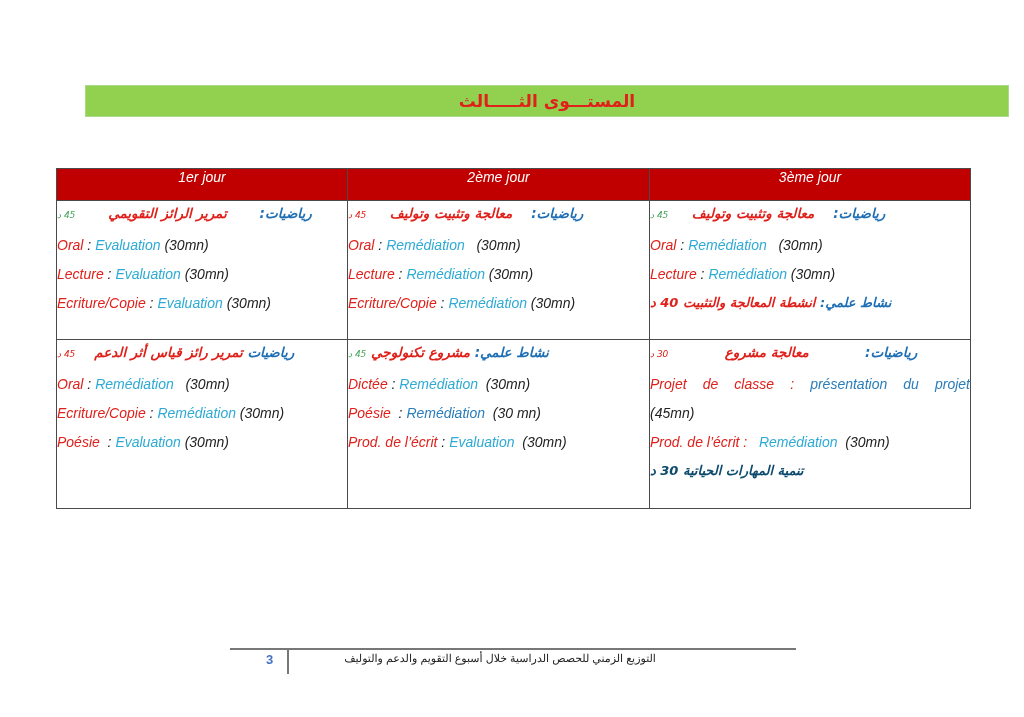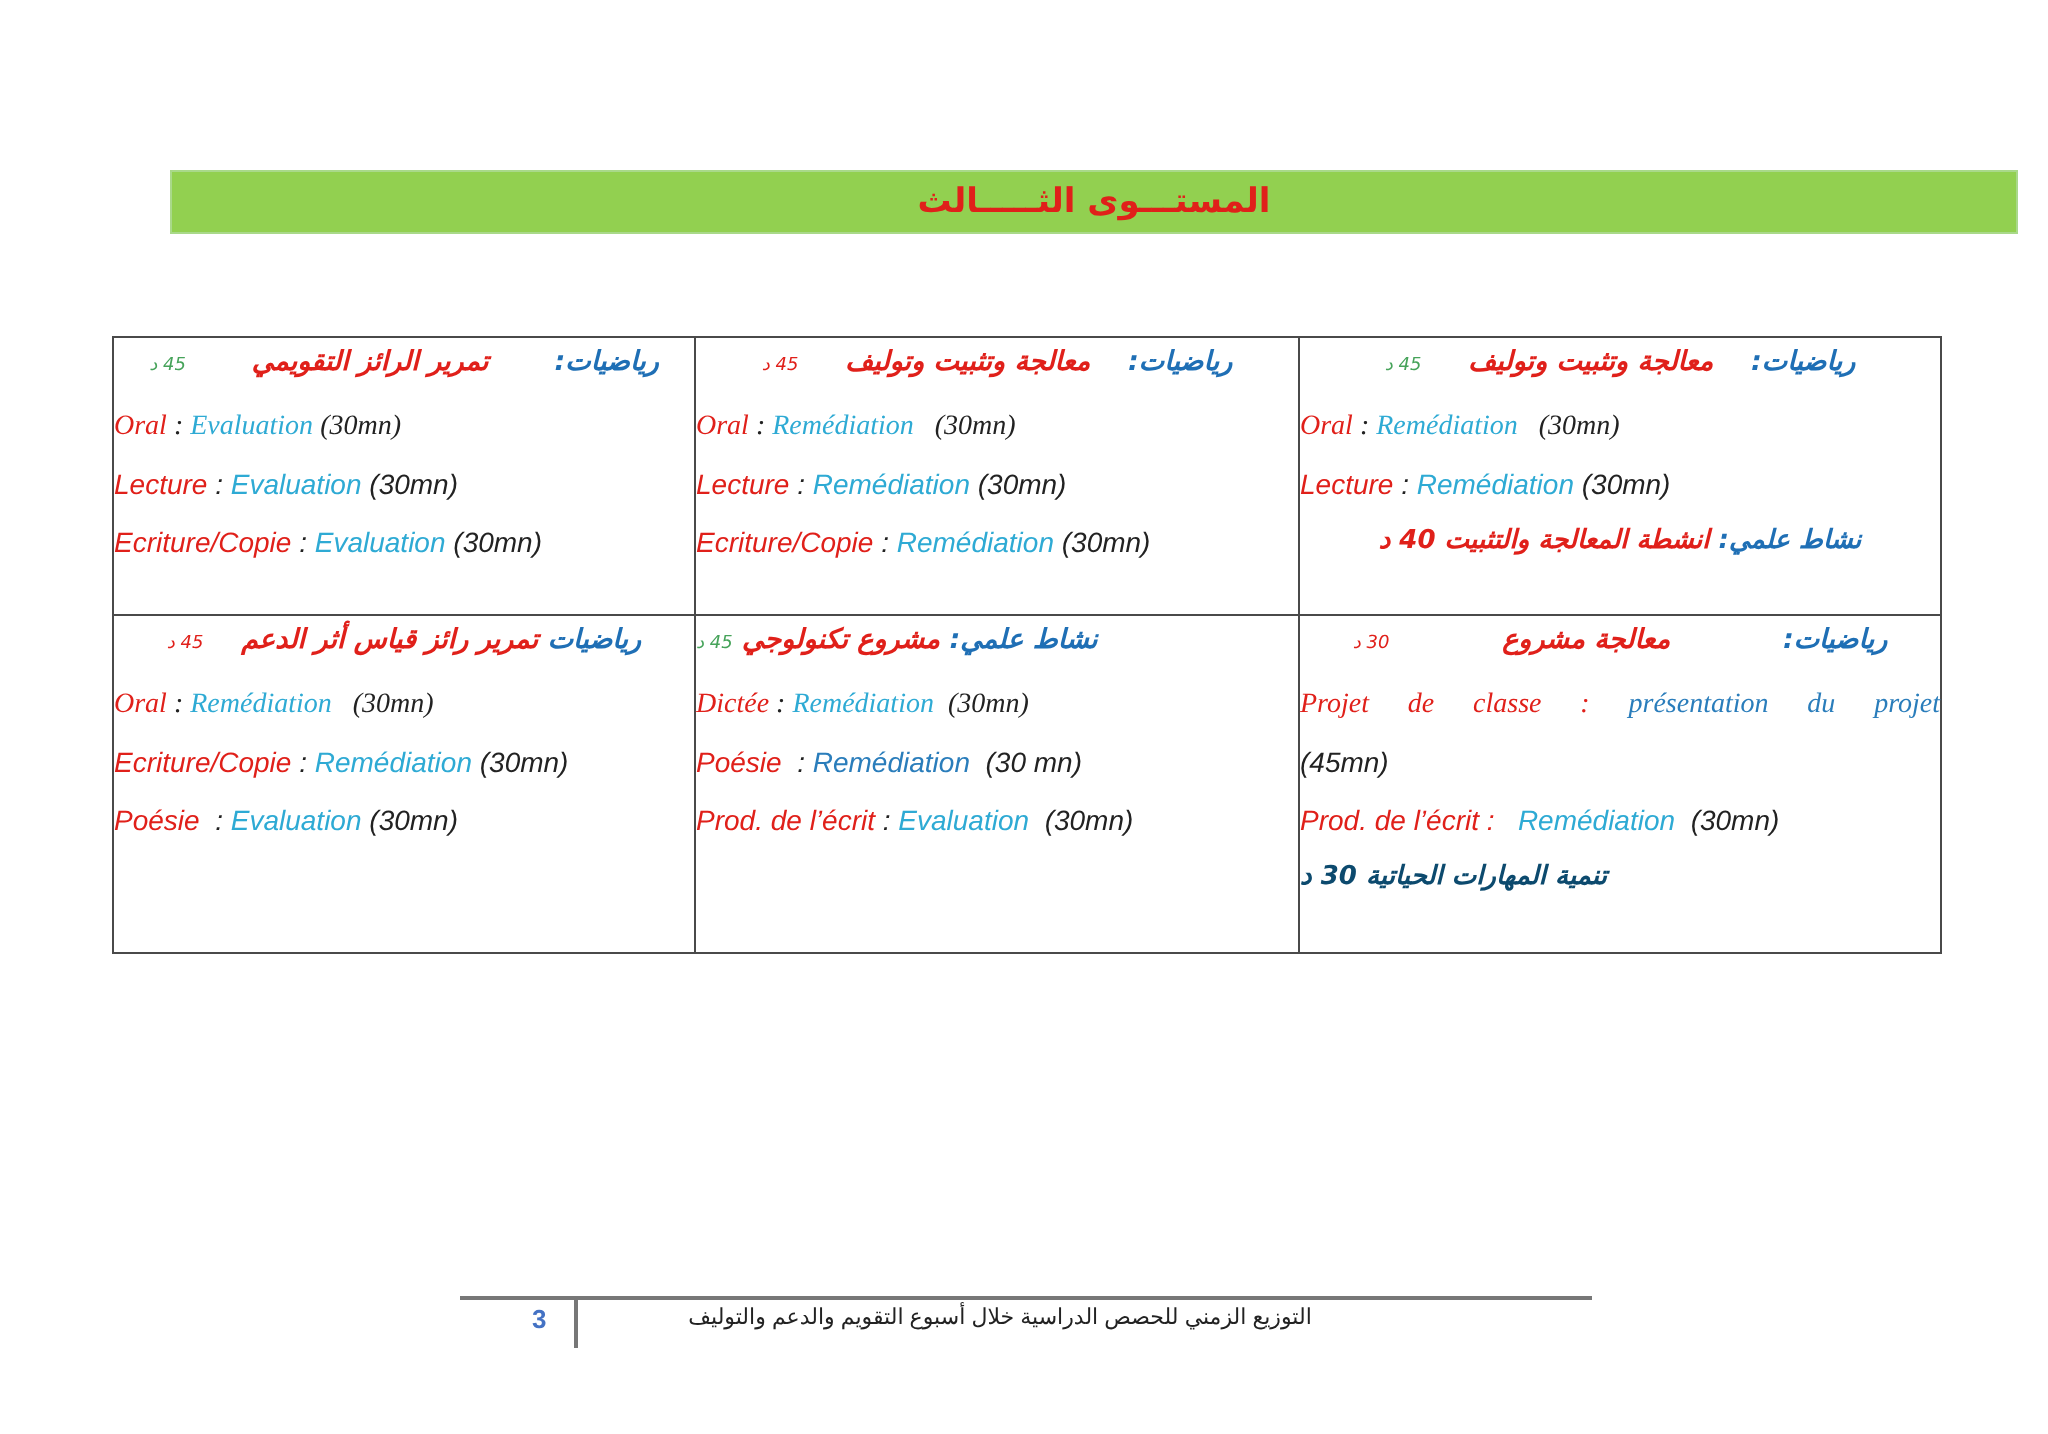--- a/index.html
+++ b/index.html
@@ -25,35 +25,35 @@
       border: 1px solid #4a4a4a; vertical-align: top; padding: 0;
     }
     col.c1 { width: 291px; } col.c2 { width: 302px; } col.c3 { width: 321px; }
     th.day {
       background: #c00000; color: #ffffff; font-weight: normal; font-style: italic;
       font-size: 14px; height: 31px; vertical-align: middle; text-align: center;
     }
     td.cell { height: 138px; padding: 4px 7px 0 7px; }
     tr.row2 td.cell { height: 168px; }
     .ar-line {
-      direction: rtl; text-align: center; font-family: "DejaVu Sans", sans-serif;
+      direction: rtl; text-align: left; font-family: "DejaVu Sans", sans-serif;
       font-weight: bold; font-style: italic; font-size: 13.5px; line-height: 24px;
       white-space: nowrap;
     }
     .ar-line.center { text-align: left; }
     .ar-subject { color: #1f6fb5; }
     .ar-topic { color: #e0201a; }
     .ar-dur { color: #46a35a; font-size: 9px; font-weight: normal; }
     .ar-dur.red { color: #e0201a; }
     .ar-blue { color: #0c4a6e; }
     .fr-line {
       font-style: italic; font-size: 14px; line-height: 29px; color: #222;
       white-space: nowrap;
     }
-    .fr-line.first { margin-top: 4px; font-family: Liberation Serif, serif; }
+    .fr-line.first { margin-top: 4px; }
     .fr-justify { white-space: normal; text-align: justify; text-align-last: justify; word-spacing: 6px; }
     .fr-red { color: #e0201a; }
     .fr-cyan { color: #2eaad4; }
     .fr-blue { color: #2a7dbb; }
     .fr-dark { color: #222; }
     .ar-bottom { margin-top: 2px; font-size: 13px; }
     .footer-line {
       position: absolute; left: 230px; top: 648px; width: 566px; height: 2px; background: #777;
     }
     .footer-tick {
@@ -74,20 +74,25 @@
   <span class="title-text">المستـــوى الثـــــالث</span>
 </div>
 
 <table class="schedule">
   <colgroup>
       <col class="c1">
       <col class="c2">
       <col class="c3">
     </colgroup>
   <tbody>
+      <tr>
+    <th class="day">1er jour</th>
+    <th class="day">2ème jour</th>
+    <th class="day">3ème jour</th>
+  </tr>
   <tr class="row1">
 
     <td class="cell">
       <div class="ar-line">
         <span class="ar-subject">رياضيات:</span>
         &nbsp;&nbsp;&nbsp;&nbsp;&nbsp;
         <span class="ar-topic">تمرير الرائز التقويمي</span>
         &nbsp;&nbsp;&nbsp;&nbsp;&nbsp;
         <span class="ar-dur">45 د</span>
       </div>

